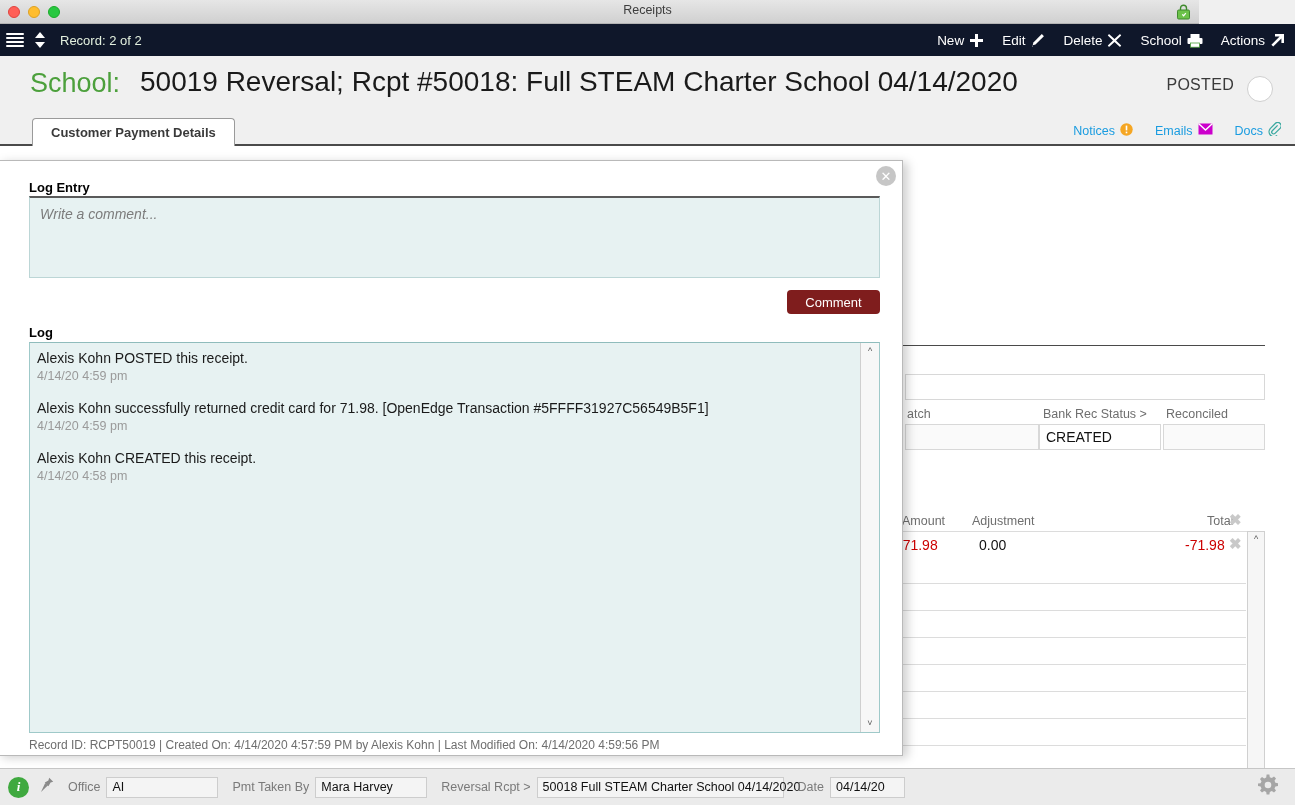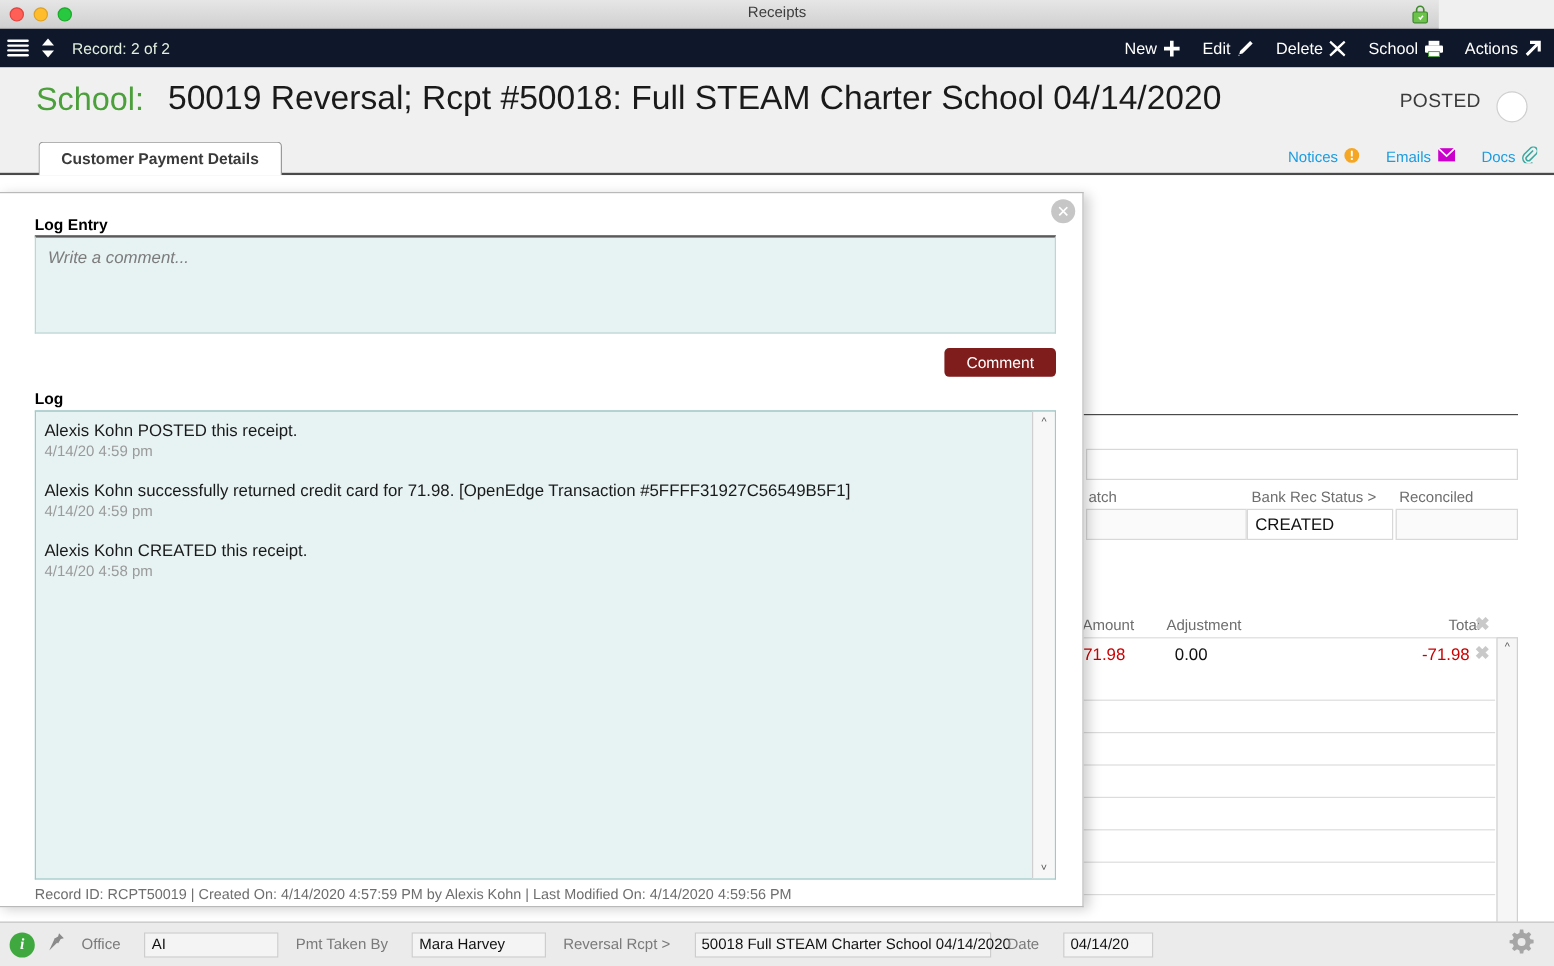--- a/index.html
+++ b/index.html
@@ -207,21 +207,21 @@
   .info-icon {
     margin-left: 8px; width: 21px; height: 21px; border-radius: 50%;
     background: #3fa93f; color: #ffffff;
     display: flex; align-items: center; justify-content: center;
     font-size: 13px; font-style: italic; font-weight: bold; cursor: pointer;
     font-family: "Liberation Serif", serif;
   }
   .pin-icon { margin-left: 11px; cursor: pointer; }
   .sb-label { margin-left: 14px; font-size: 12.5px; color: #7a7a7a; white-space: nowrap; }
   .sb-input {
-    margin-left: 20px; height: 21px;
+    margin-left: 6px; height: 21px;
     background: #f4f4f4; border: 1px solid #cdcdcd;
     font-size: 12.5px; color: #111;
     padding: 0 5px; display: flex; align-items: center; white-space: nowrap;
     font-family: "Liberation Sans", sans-serif;
   }
   .gear-wrap { margin-left: auto; margin-right: 16px; cursor: pointer; }
 </style>
 </head>
 <body>
 

